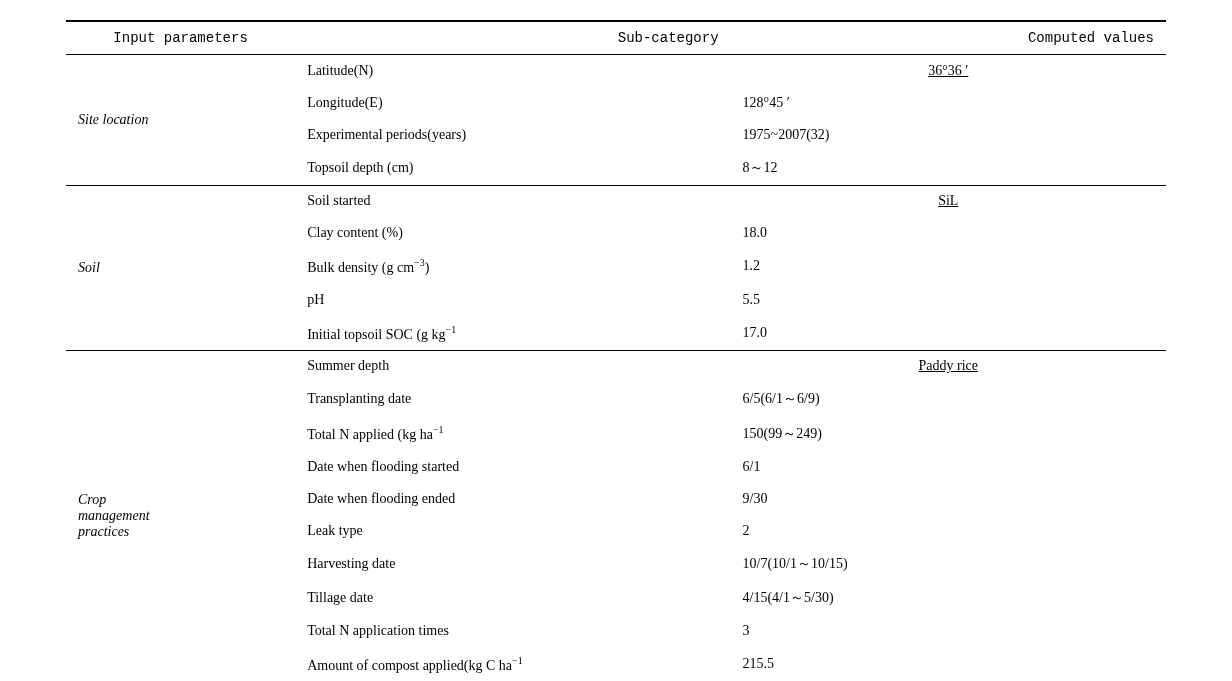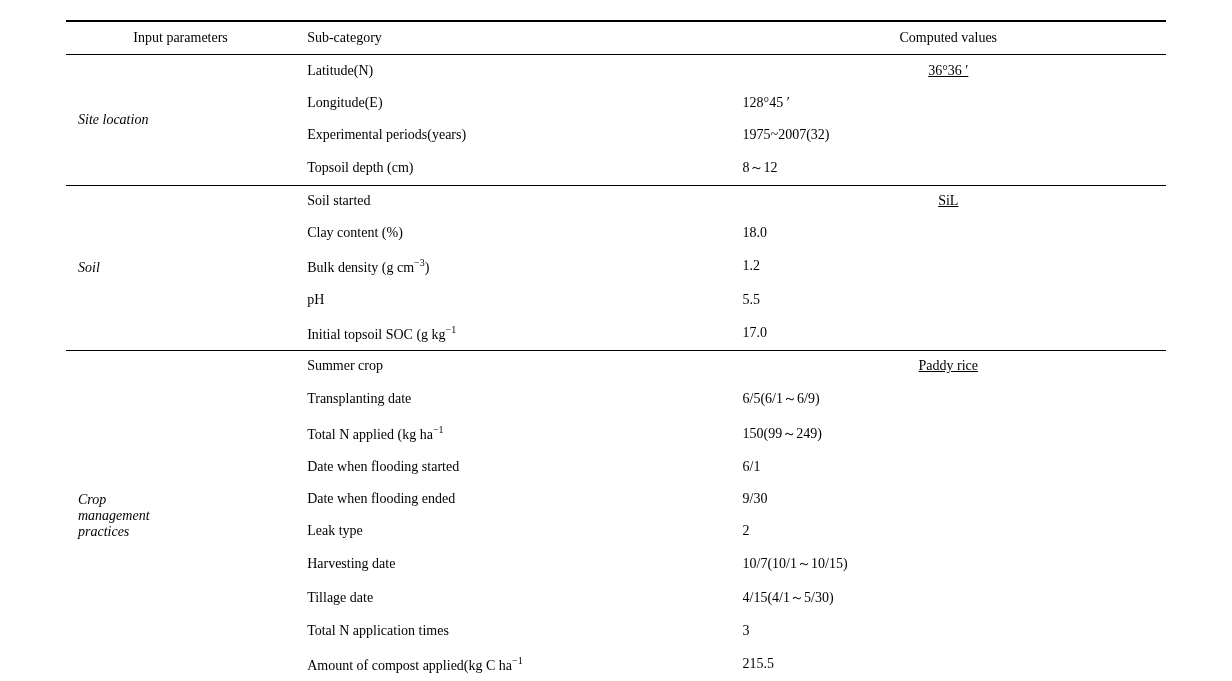--- a/index.html
+++ b/index.html
@@ -34,34 +34,35 @@
 
     thead tr {
       border-bottom: 1px solid #000;
     }
 
     thead th {
       padding: 8px 12px;
       font-weight: normal;
       text-align: center;
       font-size: 14px;
+      font-family: Liberation Mono, monospace;
     }
 
     thead th:first-child {
       text-align: center;
       width: 200px;
     }
 
     thead th:nth-child(2) {
-      text-align: left;
+      text-align: right;
       width: 380px;
     }
 
     thead th:nth-child(3) {
-      text-align: center;
+      text-align: right;
     }
 
     tbody tr td {
       padding: 8px 12px;
       vertical-align: middle;
       font-size: 14px;
     }
 
     tbody tr td:first-child {
       width: 200px;
@@ -137,21 +138,21 @@
         <tr>
           <td>pH</td>
           <td>5.5</td>
         </tr>
         <tr>
           <td>Initial topsoil SOC (g kg<sup>−1</sup></td>
           <td>17.0</td>
         </tr>
         <tr class="section-divider">
           <td rowspan="10" class="section-label">Crop<br>management<br>practices</td>
-          <td>Summer crop</td>
+          <td>Summer depth</td>
           <td>Paddy rice</td>
         </tr>
         <tr>
           <td>Transplanting date</td>
           <td>6/5(6/1～6/9)</td>
         </tr>
         <tr>
           <td>Total N applied (kg ha<sup>−1</sup></td>
           <td>150(99～249)</td>
         </tr>

